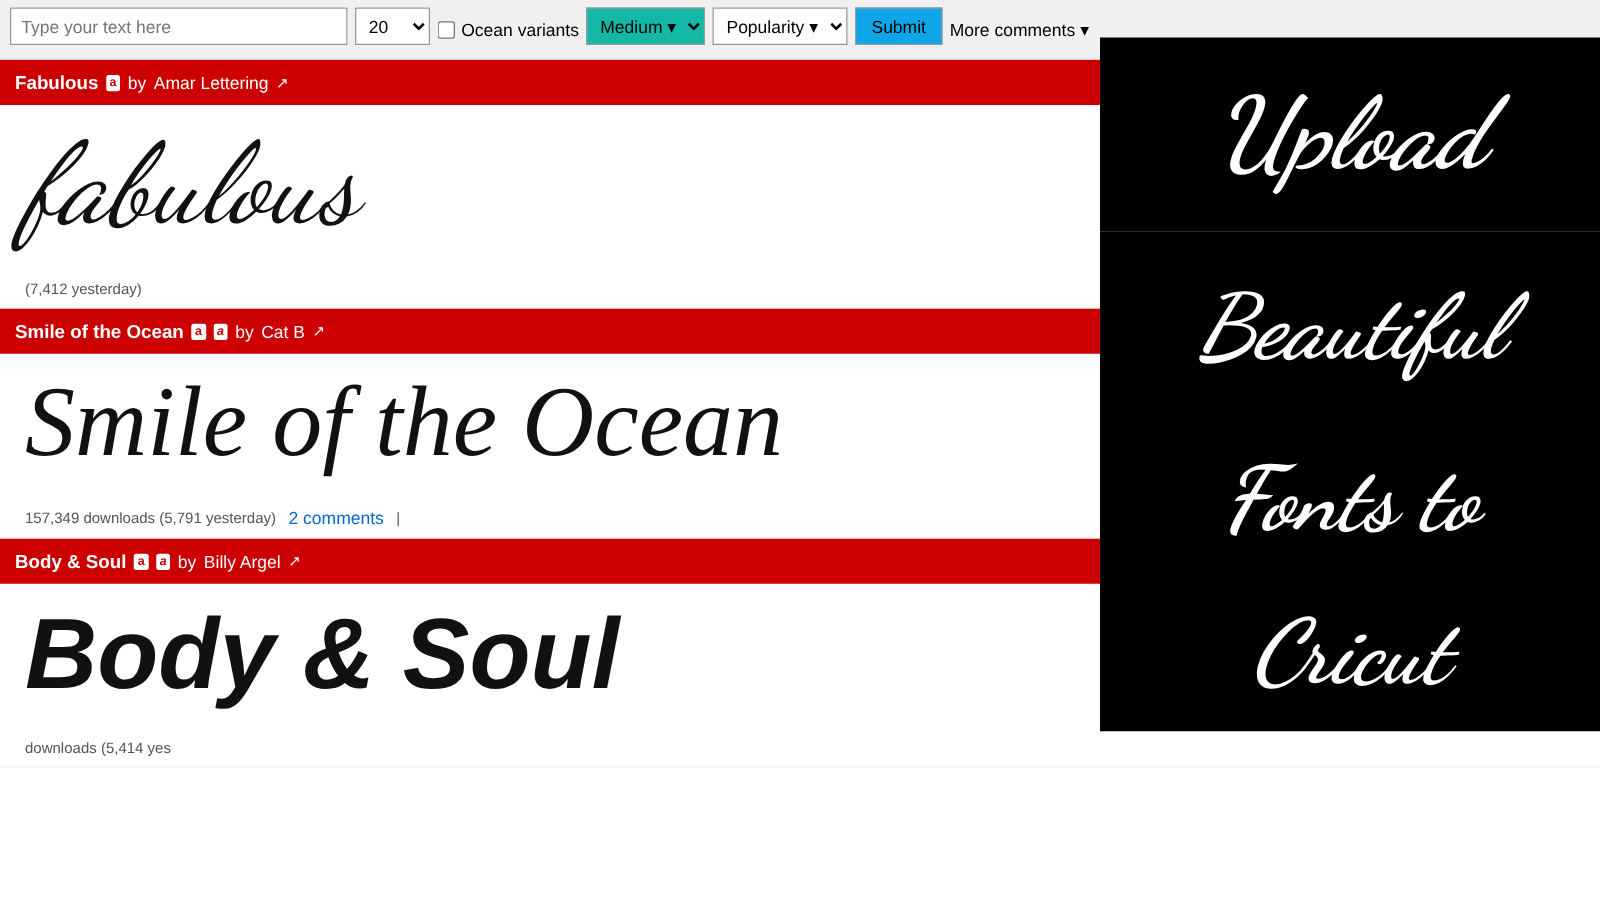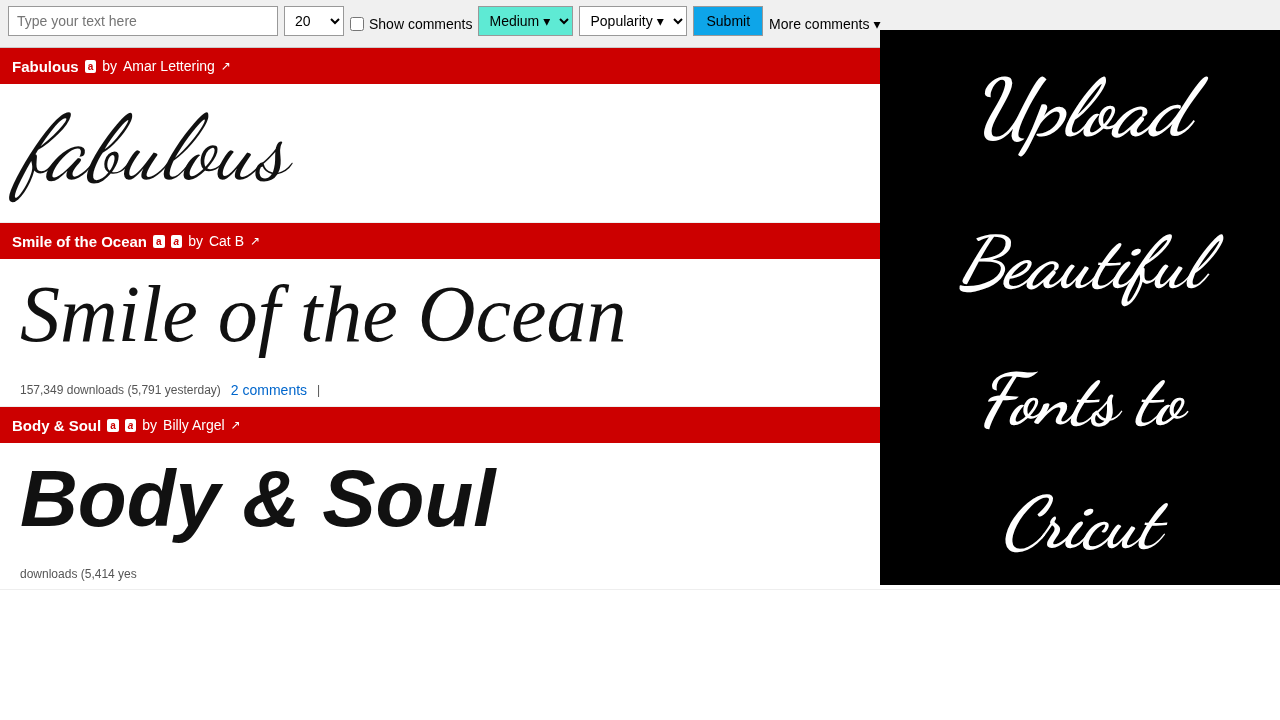--- a/index.html
+++ b/index.html
@@ -38,21 +38,21 @@
       gap: 5px;
       font-size: 14px;
       cursor: pointer;
     }
     .checkbox-label input { width: 14px; height: 14px; }
     .medium-select {
       border: 1px solid #999;
       padding: 4px 6px;
       font-size: 14px;
       height: 30px;
-      background: #5eead4;
+      background: #14b8a6;
       cursor: pointer;
     }
     .popularity-select {
       border: 1px solid #999;
       padding: 4px 6px;
       font-size: 14px;
       height: 30px;
       background: #fff;
       cursor: pointer;
     }
@@ -219,21 +219,21 @@
 
 <div class="toolbar">
   <input type="text" class="text-input" placeholder="Type your text here" style="">
 
   <select class="size-select">
     <option>20</option>
   </select>
 
   <label class="checkbox-label">
     <input type="checkbox" style="">
-    <span>Show comments</span>
+    <span>Ocean variants</span>
   </label>
 
   <select class="medium-select">
     <option>Medium ▾</option>
   </select>
 
   <select class="popularity-select">
     <option>Popularity ▾</option>
   </select>
 
@@ -255,20 +255,23 @@
         <span>by</span>
         <span>Amar Lettering</span>
         <span class="ext-link">↗</span>
       </div>
       <div class="font-header-right">
         <span>in Sc</span>
       </div>
     </div>
     <div class="font-preview">
       <span class="fabulous-text">fabulous</span>
+    </div>
+    <div class="font-meta">
+      <span>(7,412 yesterday)</span>
     </div>
   </div>
 
   <div class="font-row">
     <div class="font-header">
       <div class="font-header-left">
         <span class="font-name">Smile of the Ocean</span>
         <span class="font-icon" title="Character map">a</span>
         <span class="font-icon" title="Character map 2" style="font-style:italic;">a</span>
         <span>by</span>

